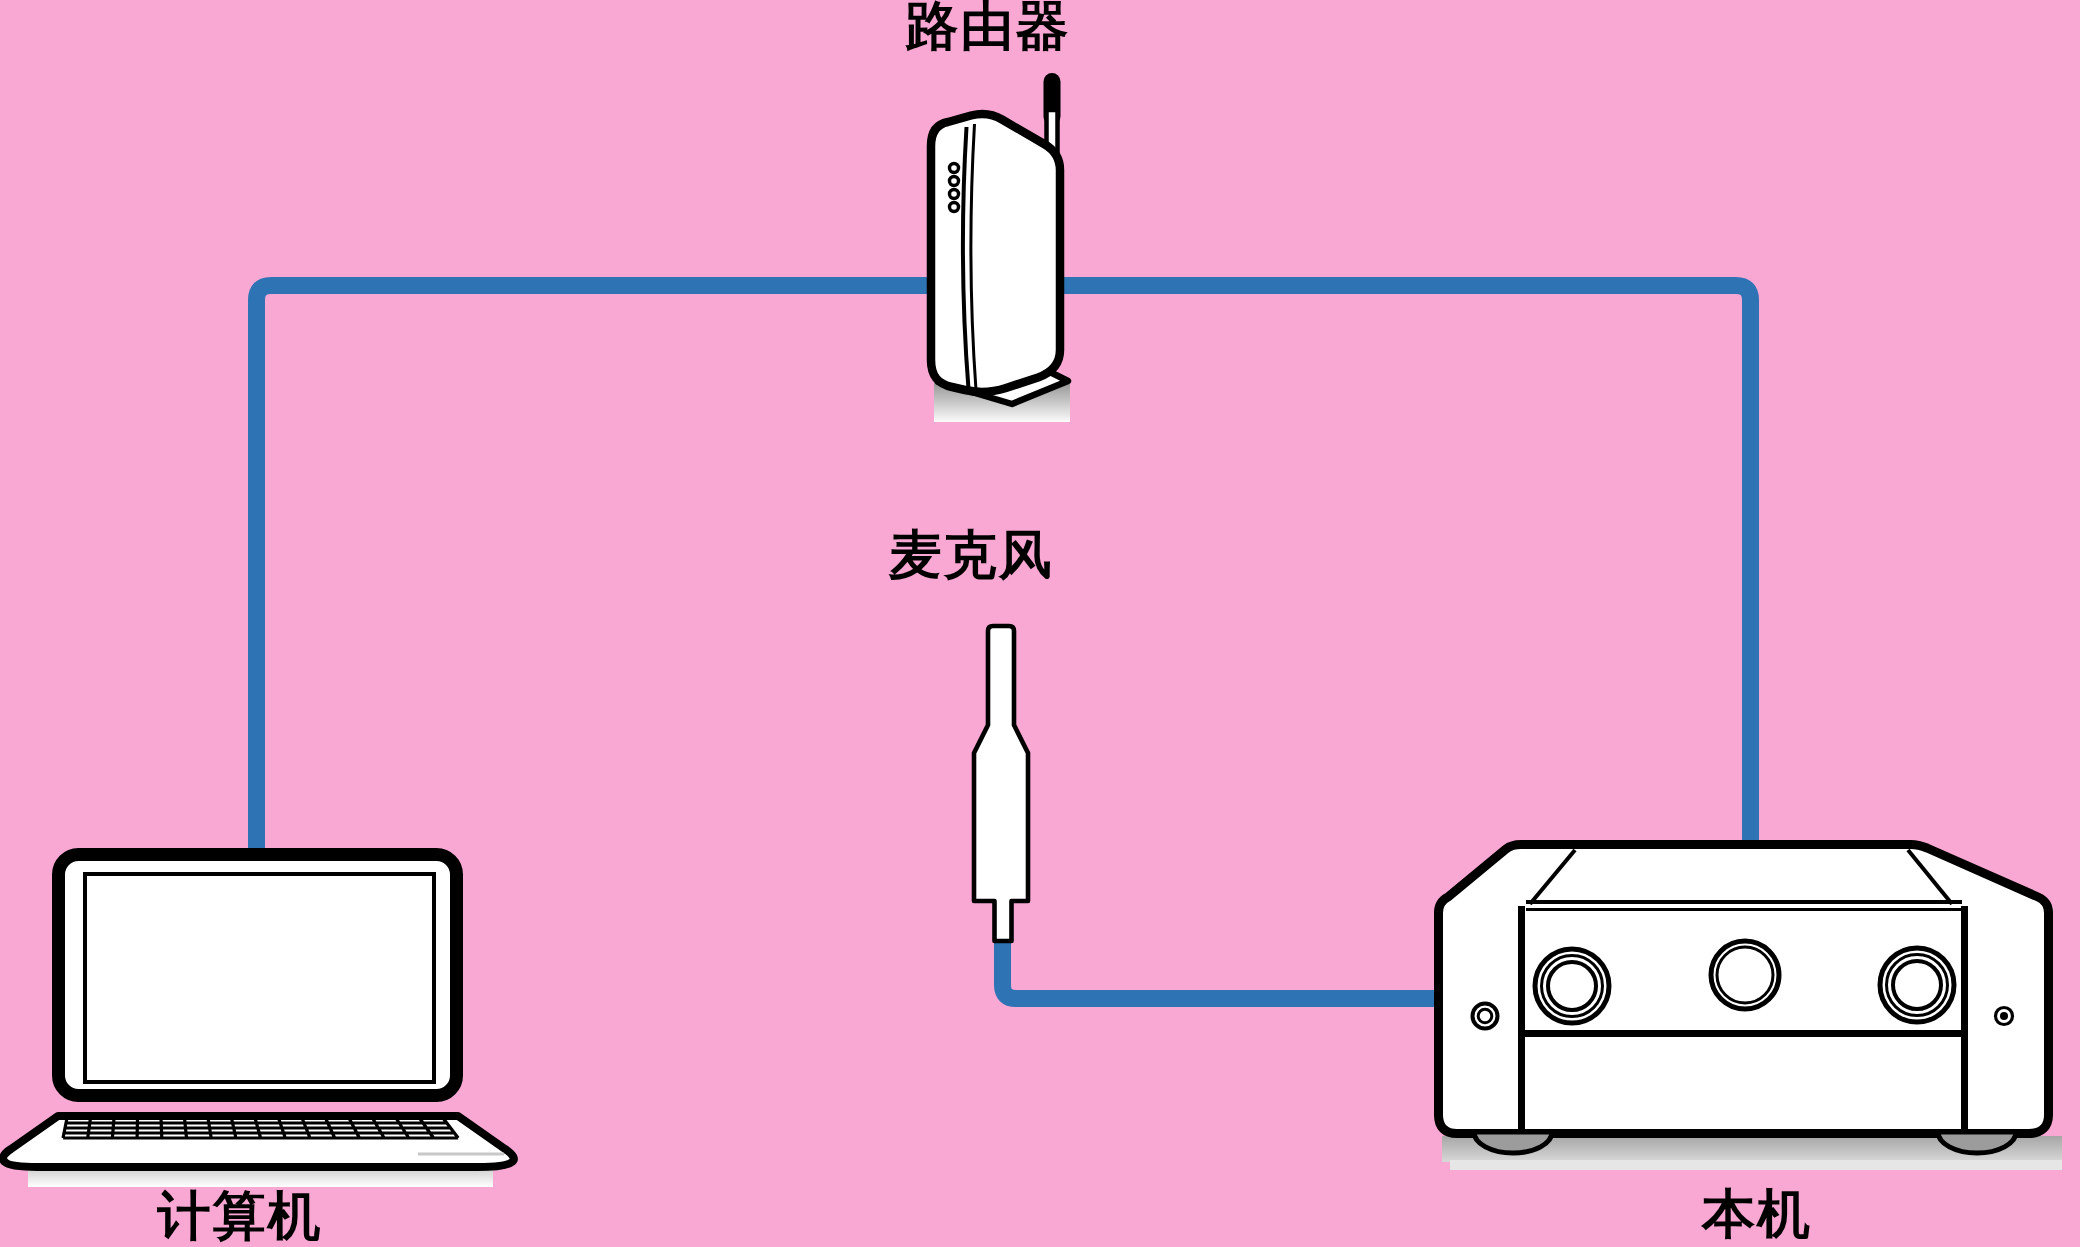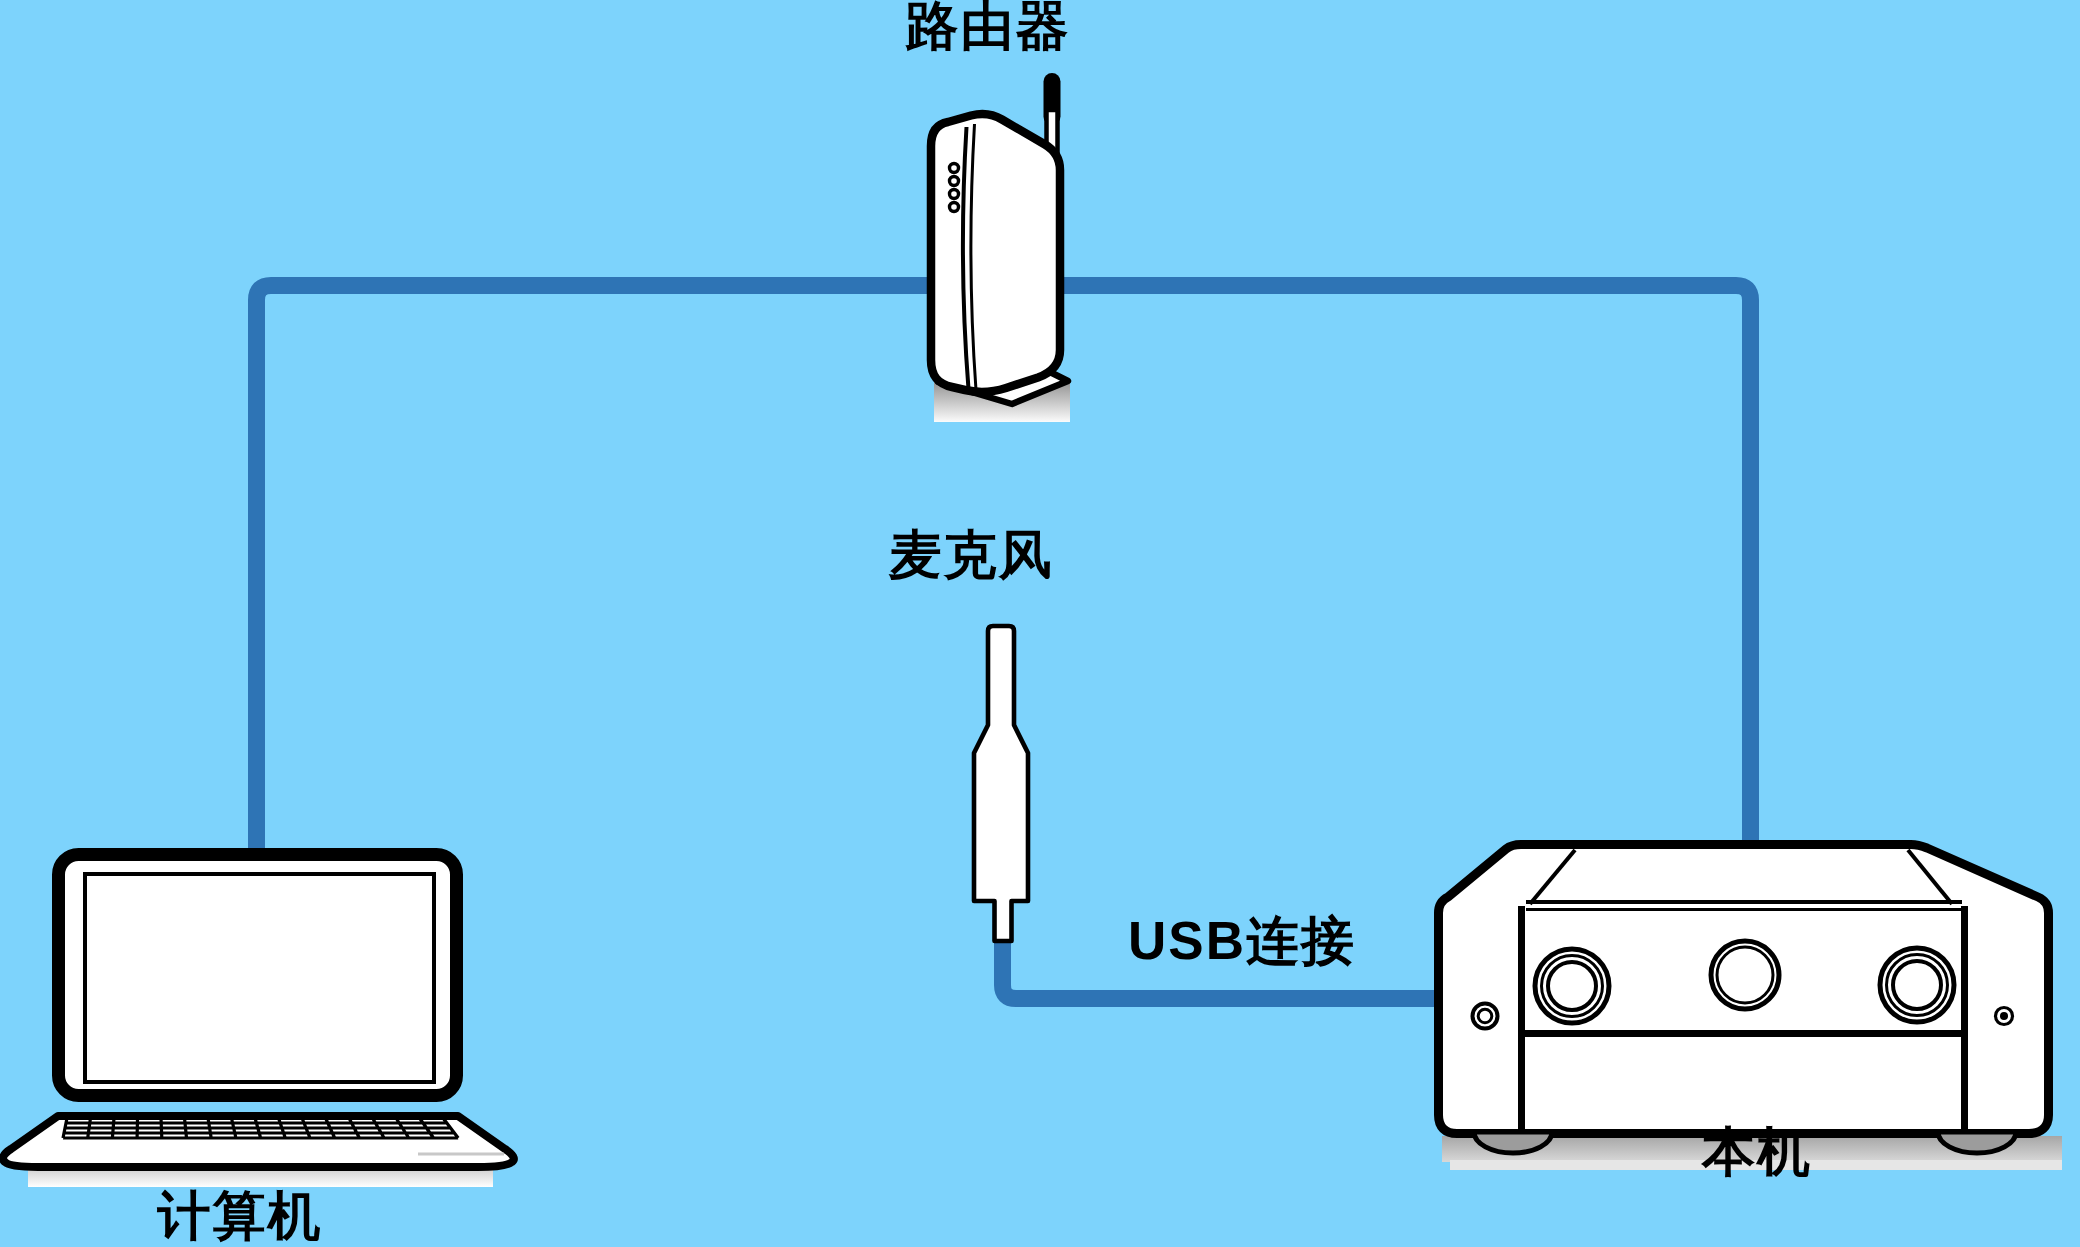--- a/index.html
+++ b/index.html
@@ -5,21 +5,21 @@
   html, body {
     margin: 0;
     padding: 0;
     background: #ffffff;
     font-family: "Liberation Sans", "DejaVu Sans", sans-serif;
   }
   .canvas {
     position: relative;
     width: 2080px;
     height: 1247px;
-    background: #7dd3fc;
+    background: #f9a8d4;
     overflow: hidden;
   }
   .artwork {
     position: absolute;
     left: 0;
     top: 0;
     width: 2080px;
     height: 1247px;
   }
   .lbl {
@@ -176,19 +176,18 @@
 
       <path d="M 1474 1132 A 39 21 0 0 0 1552 1132 Z" fill="#9c9c9c" stroke="#000000" stroke-width="5"></path>
       <path d="M 1938 1132 A 39 21 0 0 0 2016 1132 Z" fill="#9c9c9c" stroke="#000000" stroke-width="5"></path>
     </g>
   </svg>
 
   <div class="lbl centered" style="left:988px; top:-2px;">路由器</div>
 
   <div class="lbl centered" style="left:971px; top:527px;">麦克风</div>
 
-  <div class="lbl" style="left:1128px; top:913px;">USB连接</div>
 
   <div class="lbl centered" style="left:240px; top:1188px;">计算机</div>
 
-  <div class="lbl centered" style="left:1757px; top:1124px;">本机</div>
+  <div class="lbl centered" style="left:1757px; top:1186px;">本机</div>
 
 </div>
 
 </body></html>

